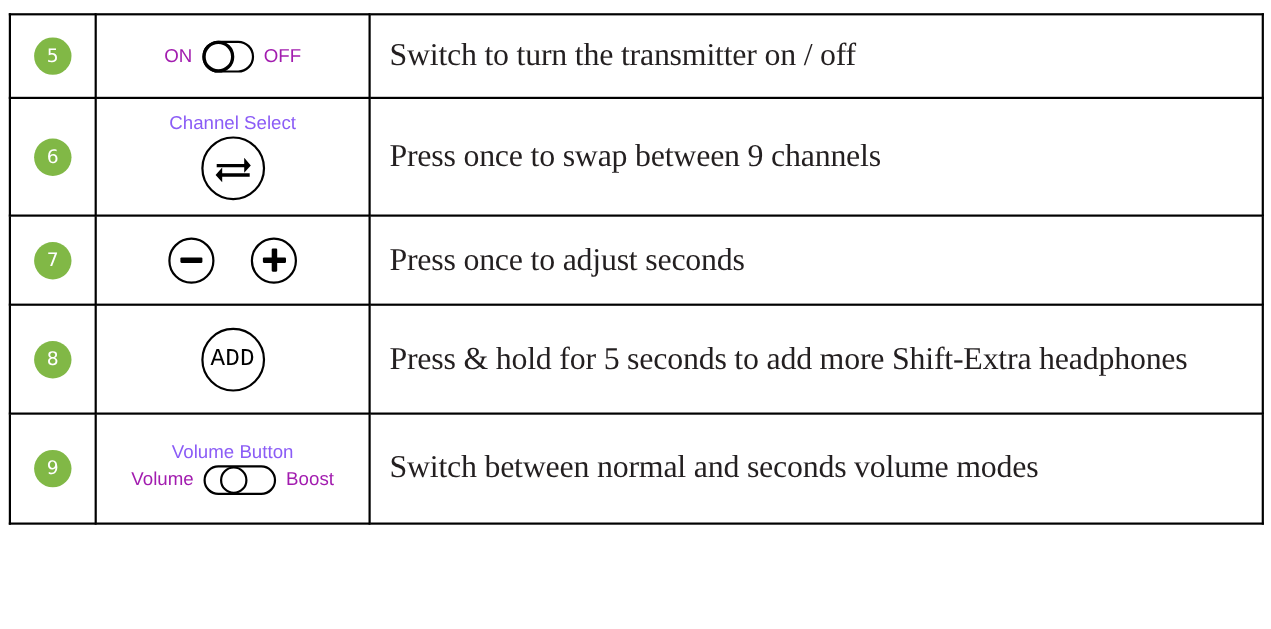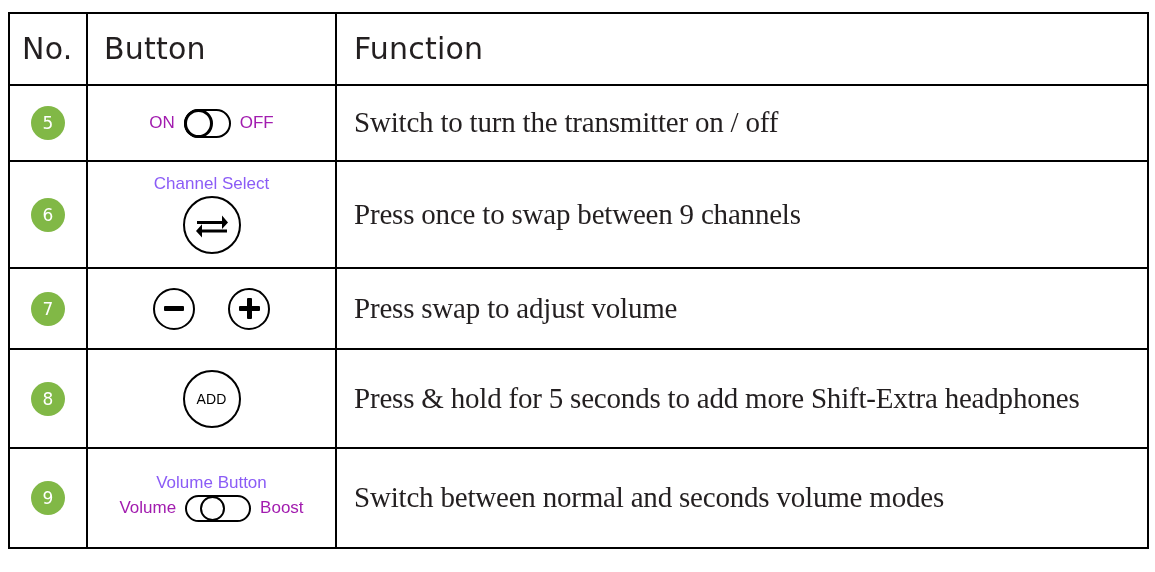--- a/index.html
+++ b/index.html
@@ -162,22 +162,22 @@
     background: #fff;
     display: flex;
     align-items: center;
     justify-content: center;
   }
   .circ.ch  { width: 58px; height: 58px; }
   .circ.pm  { width: 42px; height: 42px; }
   .circ.add { width: 58px; height: 58px; }
 
   .add-text {
-    font-family: Liberation Sans, sans-serif;
-    font-size: 14px;
+    font-family: Liberation Mono, monospace;
+    font-size: 22px;
     color: #000;
     letter-spacing: .2px;
     line-height: 1;
   }
 
   .pm-row {
     display: flex;
     align-items: center;
     justify-content: center;
     gap: 33px;
@@ -221,31 +221,20 @@
 <div id="sheet">
 
   <table class="spec">
     <colgroup>
       <col class="c-no">
         <col class="c-button">
         <col class="c-func">
     </colgroup>
     <tbody>
 
-      <tr class="head">
-        <td class="no-head">
-          <div class="head-label">No.</div>
-        </td>
-        <td class="btn-head">
-          <div class="head-label">Button</div>
-        </td>
-        <td class="fn-head">
-          <div class="head-label">Function</div>
-        </td>
-      </tr>
 
       <tr class="r5">
         <td class="no-cell">
           <span class="badge">5</span>
         </td>
         <td class="btn-cell">
           <div class="btn-wrap">
             <div class="toggle-row">
               <span class="toggle-lbl">ON</span>
               <span class="pill">
@@ -288,21 +277,21 @@
           <div class="pm-row">
             <span class="circ pm">
               <span class="glyph-minus"></span>
             </span>
             <span class="circ pm">
               <span class="glyph-plus"></span>
             </span>
           </div>
         </td>
         <td>
-          <div class="fn-text">Press swap to adjust volume</div>
+          <div class="fn-text">Press once to adjust seconds</div>
         </td>
       </tr>
 
       <tr class="r8">
         <td class="no-cell">
           <span class="badge">8</span>
         </td>
         <td class="btn-cell">
           <div class="btn-wrap">
             <div class="circ add">

